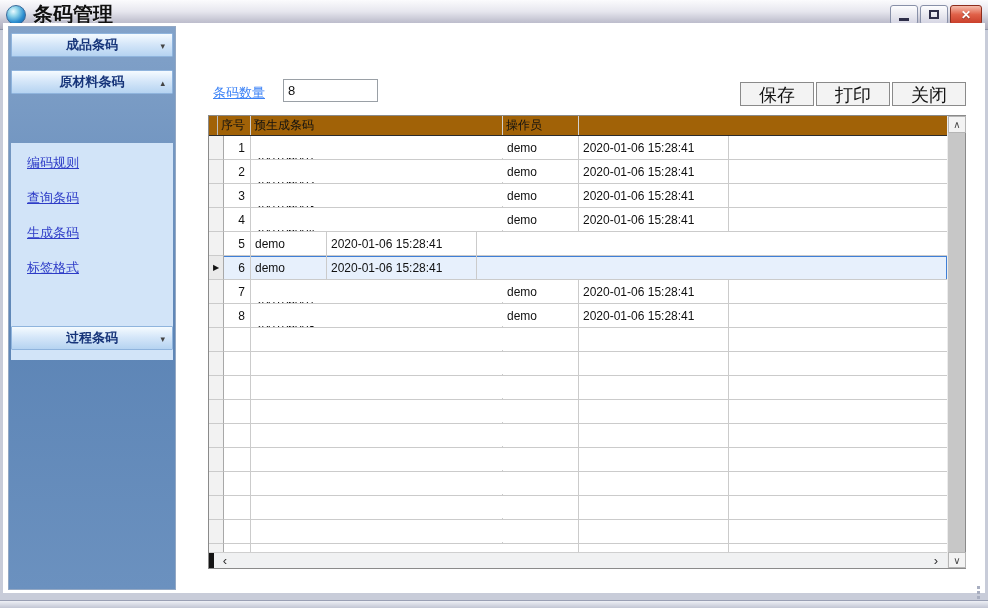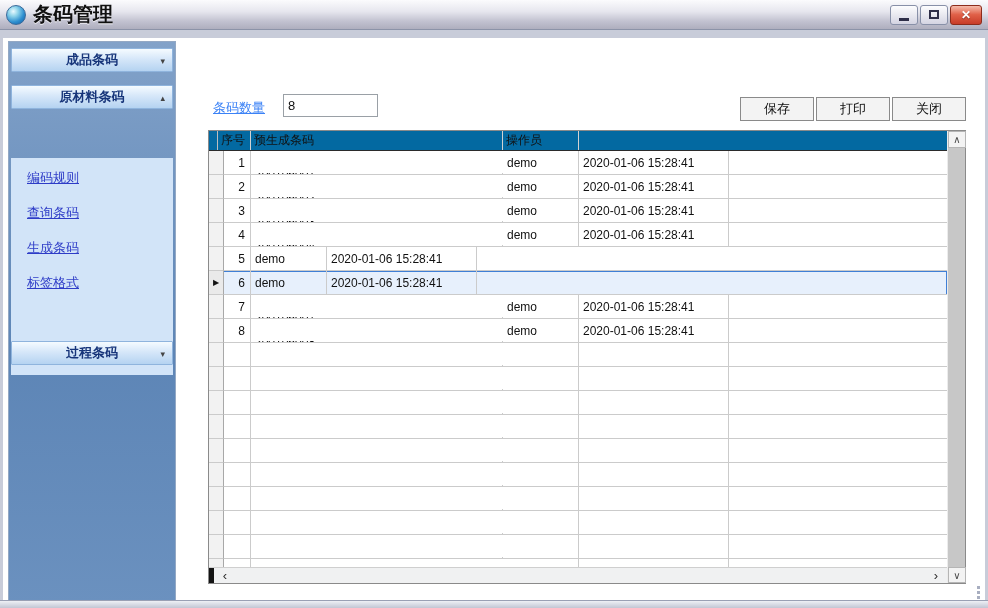--- a/index.html
+++ b/index.html
@@ -30,21 +30,21 @@
   }
   .win-btn.close {
     width:30px; border-color:#8c2c1c; color:#fff; font-weight:bold; font-size:12px;
     background:linear-gradient(#f6bcab, #e06048 48%, #c83c28);
     text-shadow:0 1px 1px rgba(0,0,0,.4);
   }
   .min-glyph { width:10px; height:3px; background:#2e2e48; margin-top:9px; }
   .max-glyph { width:10px; height:9px; border:2px solid #2e2e48; box-sizing:border-box; background:transparent; }
 
   
-  .client { position:absolute; left:3px; top:38px; width:982px; height:570px; background:#fff; }
+  .client { position:absolute; left:3px; top:23px; width:982px; height:570px; background:#fff; }
   .bottom-frame {
     position:absolute; left:0; top:600px; width:988px; height:8px;
     background:linear-gradient(#eef0f5,#c2c6d4); border-top:1px solid #9aa0b4; box-sizing:border-box;
   }
   .grip { position:absolute; left:977px; top:586px; width:3px; height:3px; background:#a8aec0; box-shadow:0 5px #a8aec0, 0 10px #a8aec0; }
 
   
   .sidebar {
     position:absolute; left:5px; top:3px; width:168px; height:564px;
     background:linear-gradient(#82a2c9 0%, #5d85b6 55%, #6b91bf 100%);
@@ -64,31 +64,31 @@
   
   .qty-label { position:absolute; left:210px; top:61px; font-size:13px; color:#3b82f6;text-decoration:underline; }
   .qty-input {
     position:absolute; left:280px; top:56px; width:95px; height:23px;
     border:1px solid #9aa0a6; box-sizing:border-box; font-size:13px; padding:0 4px;
     font-family:"Liberation Sans", sans-serif; color:#111; background:#fff;
   }
   .cmd-btn {
     position:absolute; top:59px; width:74px; height:24px;
     background:#f3f3f3; border:1px solid #8a8a8a; box-sizing:border-box;
-    font-size:13px; color:#111; font-family:"Liberation Sans", sans-serif; cursor:pointer;
+    font-size:18px; color:#111; font-family:"Liberation Sans", sans-serif; cursor:pointer;
   }
   .btn-save { left:737px; } .btn-print { left:813px; } .btn-close { left:889px; }
 
   
   .table-wrap {
     position:absolute; left:205px; top:92px; width:758px; height:454px;
     border:1px solid #8a8a8a; box-sizing:border-box; background:#fff;
   }
   .grid-area { position:absolute; top:0; left:0; right:18px; bottom:16px; overflow:hidden; }
-  .thead { display:flex; height:20px; border-bottom:1px solid #2b2b2b; box-sizing:border-box; background:#0369a1; }
+  .thead { display:flex; height:20px; border-bottom:1px solid #2b2b2b; box-sizing:border-box; background:#a16207; }
   .hcell {
     box-sizing:border-box; border-right:1px solid #d2d2d2;
     font-size:12px; color:#111; display:flex; align-items:center; padding-left:3px;
     white-space:nowrap; overflow:visible;
   }
   .h-corner { width:9px; border-right:1px solid #bdbdbd; padding:0; }
   .h-seq { width:33px; }
   .h-barcode { width:252px;text-align:center; }
   .h-op { width:76px; }
   .h-date { width:150px; }

